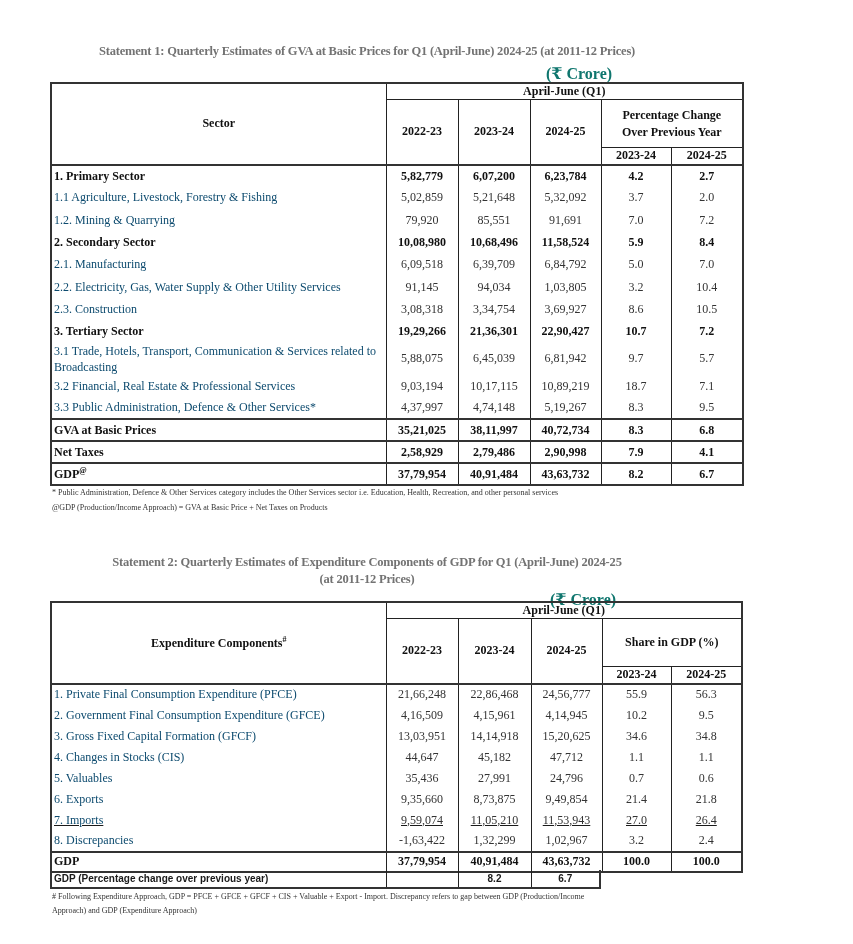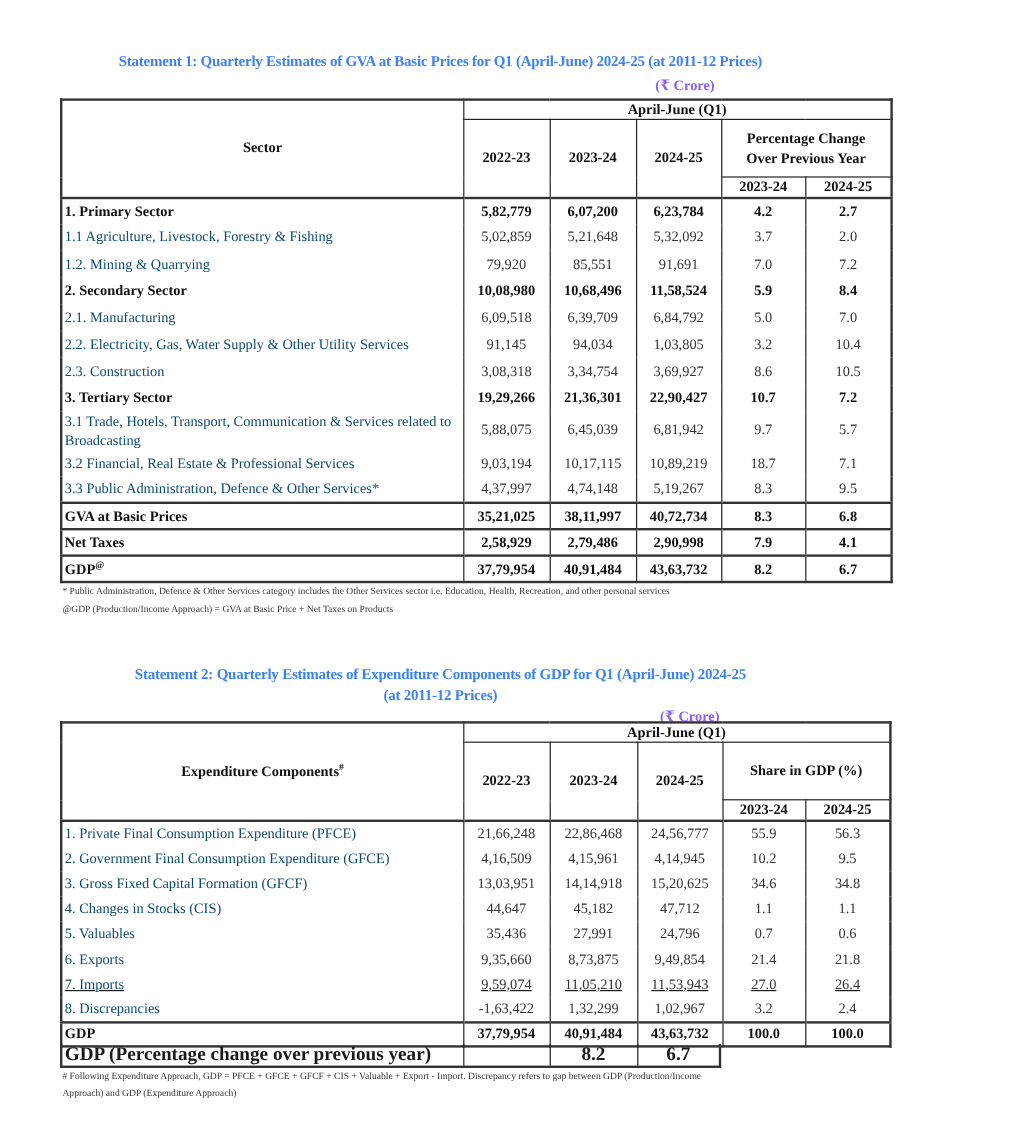--- a/index.html
+++ b/index.html
@@ -1,20 +1,20 @@
 <!DOCTYPE html>
 <html><head>
 <meta charset="utf-8">
 <style>
   * { box-sizing: border-box; margin: 0; padding: 0; }
   html, body { width: 853px; height: 944px; background: #ffffff; overflow: hidden; }
   body { font-family: "Liberation Serif", "DejaVu Serif", serif; color: #1a1a1a; position: relative; }
 
-  .stmt-title { position: absolute; left: 0; width: 734px; text-align: center; font-weight: bold; font-size: 12.5px; letter-spacing: -0.2px; color: #3b82f6; }
-  .unit { position: absolute; font-weight: bold; font-size: 12px; color: #8b5cf6; }
+  .stmt-title { position: absolute; left: 0; width: 734px; text-align: center; font-weight: bold; font-size: 12.5px; letter-spacing: -0.2px; color: #737373; }
+  .unit { position: absolute; font-weight: bold; font-size: 16px; color: #0f766e; }
 
   table.t { position: absolute; left: 50px; border-collapse: collapse; table-layout: fixed; font-size: 12px; }
   table.t td, table.t th { border-left: 1.5px solid #222; border-right: 1.5px solid #222; padding: 0 2px; white-space: nowrap; overflow: hidden; }
   table.t { border: 2px solid #333; }
   table.t th { font-weight: bold; font-size: 12px; text-align: center; vertical-align: middle; color: #111; }
   table.t .hdr-border { border-bottom: 1.5px solid #222; }
   table.t td.num { text-align: center; color: #333; }
   table.t td.lbl { text-align: left; color: #0c4a6e; padding-left: 2px; }
   table.t tr.bold td { font-weight: bold; color: #111; }
   table.t tr.rule td { border-top: 2px solid #333; }
@@ -277,21 +277,21 @@
         <td class="lbl">GDP</td>
         <td class="num">37,79,954</td>
         <td class="num">40,91,484</td>
         <td class="num">43,63,732</td>
         <td class="num">100.0</td>
         <td class="num">100.0</td>
       </tr>
     </tbody>
 </table>
 
-<table id="t2-pct" style="position:absolute;left:50px;top:870px;width:549px;border-collapse:collapse;table-layout:fixed;font-size:16px;font-family:Liberation Serif, serif;border:2px solid #333;border-top:none;">
+<table id="t2-pct" style="position:absolute;left:50px;top:870px;width:549px;border-collapse:collapse;table-layout:fixed;font-size:10px;font-family:Liberation Sans, sans-serif;border:2px solid #333;border-top:none;">
   <colgroup>
       <col style="width:335px">
       <col style="width:72px">
       <col style="width:73px">
       <col style="width:69px">
     </colgroup>
   <tbody>
       <tr style="height:18px;font-weight:bold;">
     <td style="padding-left:2px;border-right:1.5px solid #222;">GDP  (Percentage change over previous year)</td>
     <td style="text-align:center;border-right:1.5px solid #222;"></td>

